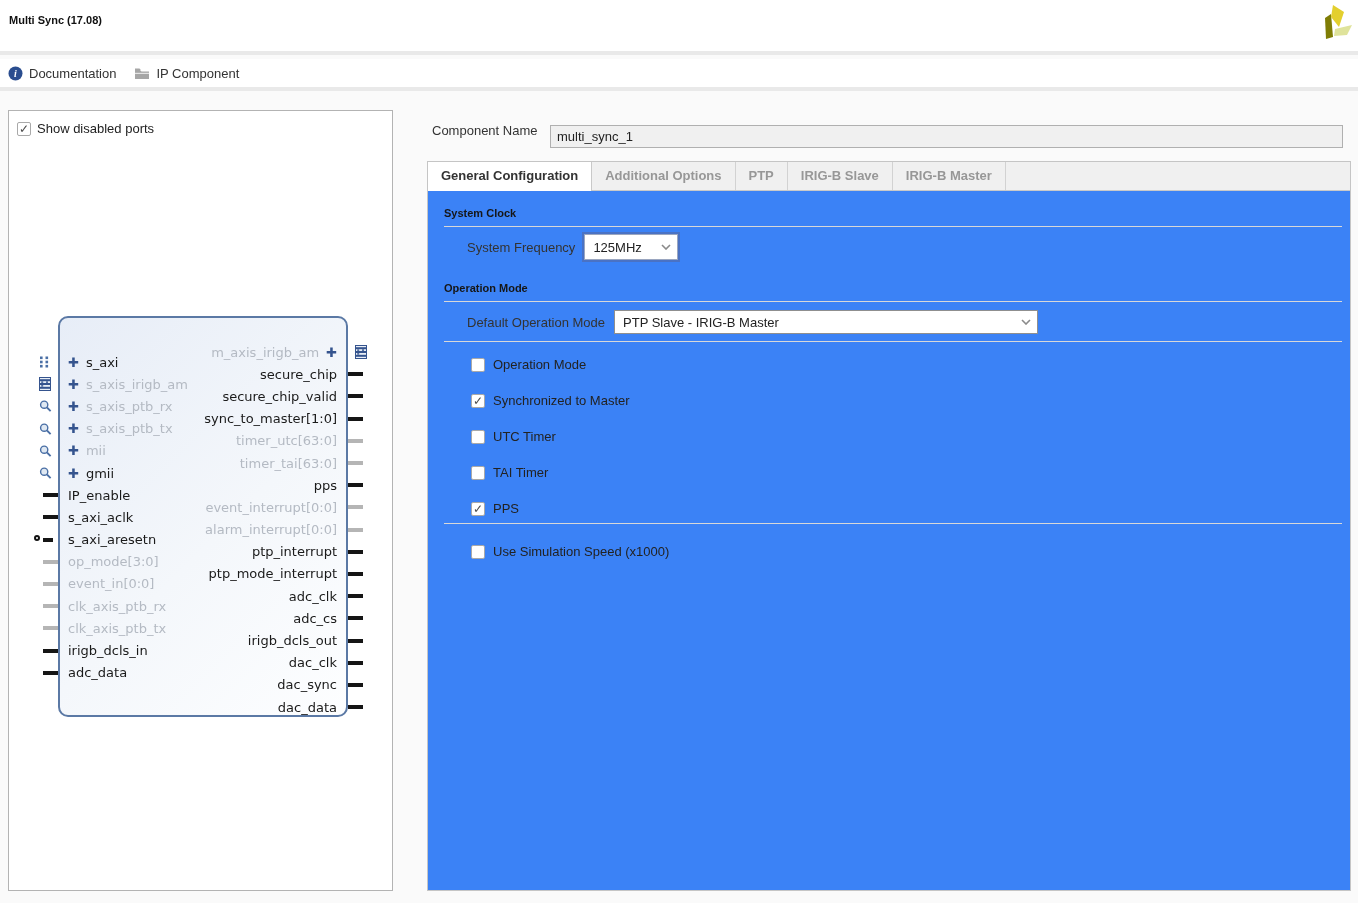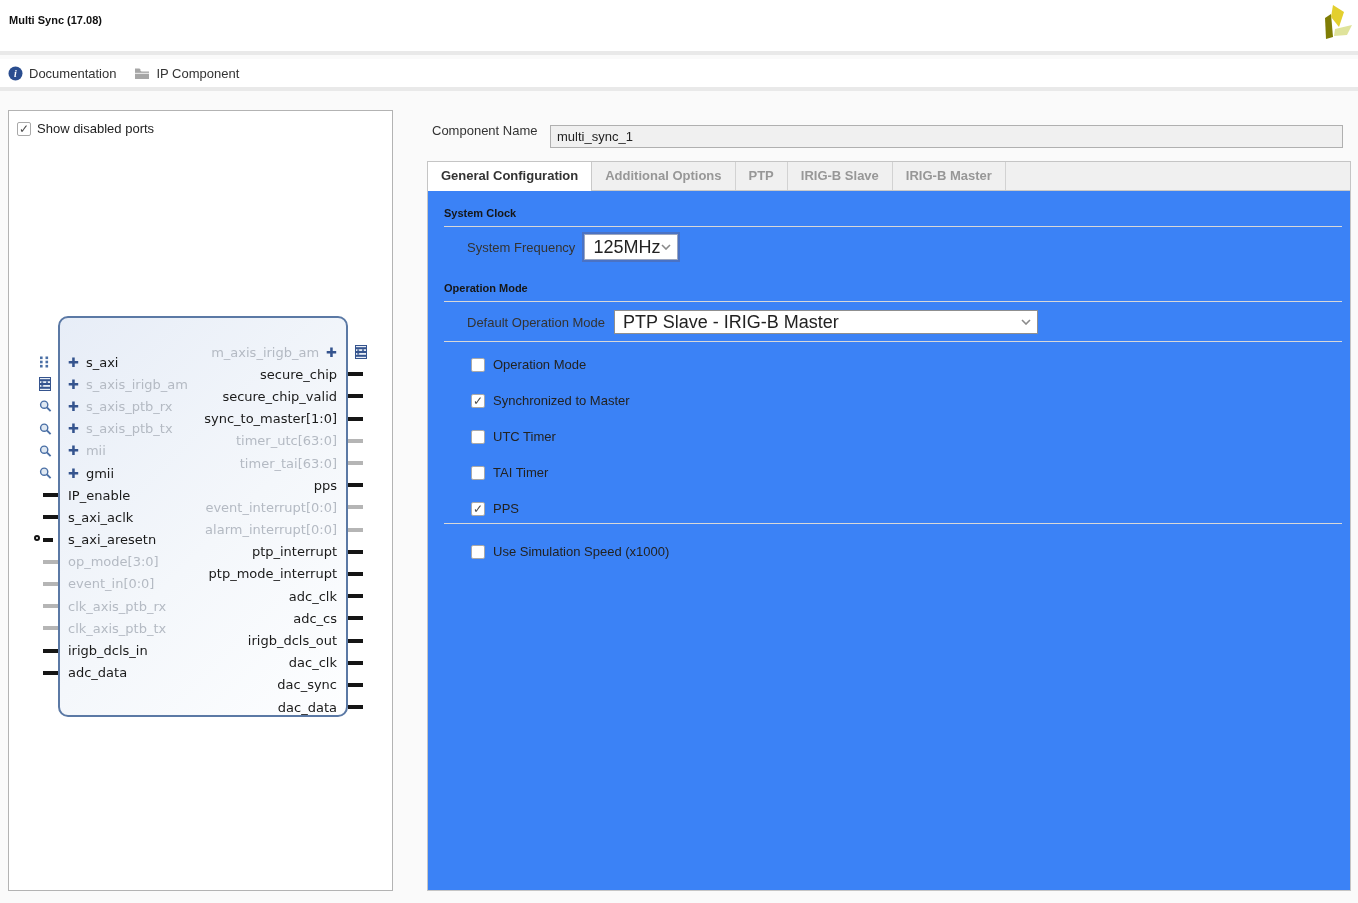--- a/index.html
+++ b/index.html
@@ -66,21 +66,21 @@
     border-right:1px solid #d2d2d2; cursor:default; white-space:nowrap; }
   .tab.active { background:#fff; color:#333; border-right:1px solid #c9c9c9; height:29px; }
 
   .tab-content { padding:0 8px 0 16px; }
   .sec-title { font-size:11px; font-weight:bold; color:#161616; margin-top:16px; }
   .sec-rule { border:0; border-top:1px solid #d8d8d8; margin-top:7px; }
 
   .field-row { display:flex; align-items:center; margin-left:23px; }
   .field-label { font-size:13px; color:#333; margin-right:9px; }
   .selectbox { position:relative; height:26px; border:1px solid #8f8f8f; background:#fff;
-    font-size:18px; color:#222; display:flex; align-items:center; padding:0 22px 0 8px; cursor:default; }
+    font-size:13px; color:#222; display:flex; align-items:center; padding:0 22px 0 8px; cursor:default; }
   .selectbox .chev { position:absolute; right:6px; top:50%; transform:translateY(-50%); }
   .selectbox.focused { border:1px solid #9aa6c0; box-shadow:0 0 0 2px #4a72c4; }
   .row-sysfreq { margin-top:7px; }
   .sel-freq { width:94px; }
   .row-opmode { margin-top:8px; }
   .sel-opmode { width:424px; height:24px;align-items:center; }
 
   .opt-list .opt { display:flex; align-items:center; gap:8px; margin-left:27px; font-size:13px; color:#222; }
   .opt-list.optional .opt { margin-top:21px; }
   .opt-list.optional .opt:first-child { margin-top:15px; }

